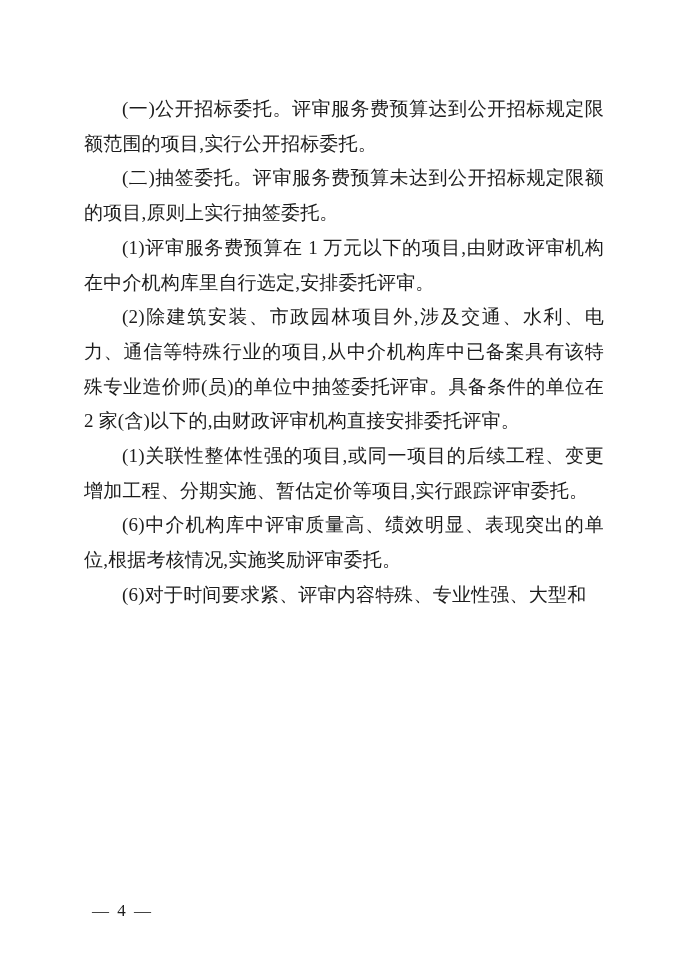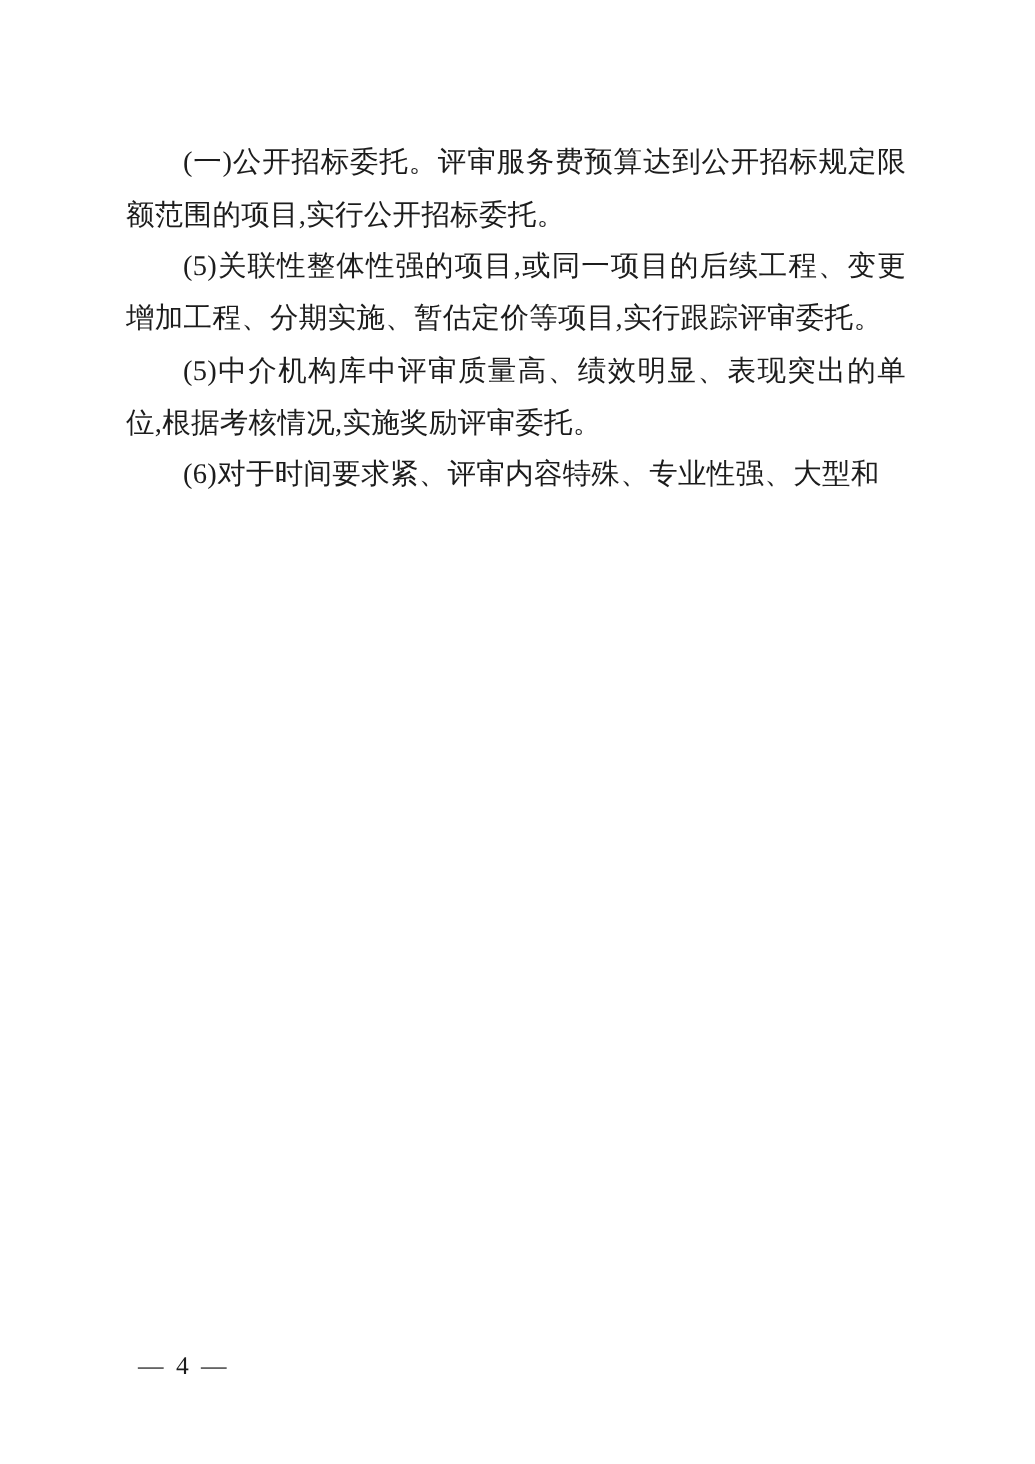--- a/index.html
+++ b/index.html
@@ -43,18 +43,21 @@
     color: #1c1c1c;
     font-family: "Liberation Serif", "DejaVu Serif", serif;
   }
 </style>
 </head>
 <body>
 
 <div class="page">
   <div class="content">
     <p>(一)公开招标委托。评审服务费预算达到公开招标规定限额范围的项目,实行公开招标委托。</p>
-    <p>(5)关联性整体性强的项目,或同一项目的后续工程、变更增加工程、分期实施、暂估定价等项目,实行跟踪评审委托。</p>
-    <p>(5)中介机构库中评审质量高、绩效明显、表现突出的单位,根据考核情况,实施奖励评审委托。</p>
+    <p>(二)抽签委托。评审服务费预算未达到公开招标规定限额的项目,原则上实行抽签委托。</p>
+    <p>(1)评审服务费预算在 1 万元以下的项目,由财政评审机构在中介机构库里自行选定,安排委托评审。</p>
+    <p>(2)除建筑安装、市政园林项目外,涉及交通、水利、电力、通信等特殊行业的项目,从中介机构库中已备案具有该特殊专业造价师(员)的单位中抽签委托评审。具备条件的单位在 2 家(含)以下的,由财政评审机构直接安排委托评审。</p>
+    <p>(1)关联性整体性强的项目,或同一项目的后续工程、变更增加工程、分期实施、暂估定价等项目,实行跟踪评审委托。</p>
+    <p>(6)中介机构库中评审质量高、绩效明显、表现突出的单位,根据考核情况,实施奖励评审委托。</p>
     <p>(6)对于时间要求紧、评审内容特殊、专业性强、大型和</p>
   </div>
   <div class="footer">— 4 —</div>
 </div>
 
 </body></html>

